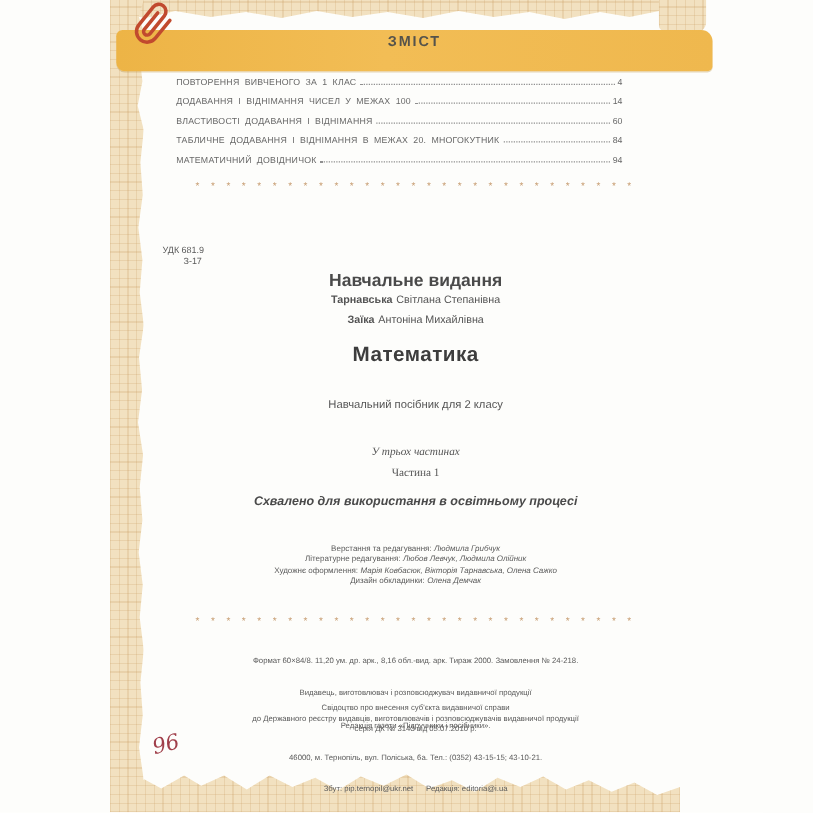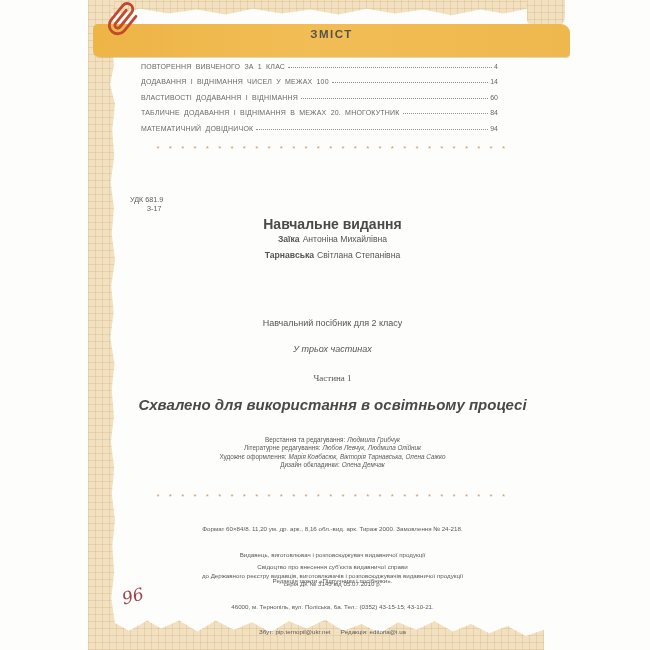--- a/index.html
+++ b/index.html
@@ -54,23 +54,23 @@
   
   .udk{position:absolute;left:130px;top:195px;font-size:7.2px;line-height:9px;color:#5a5a5a;}
   .udk-line2{padding-left:15px;text-align:center;}
   
   .center{position:absolute;left:115px;width:435px;text-align:center;}
   .edition{top:216px;font-size:14px;font-weight:bold;color:#4a4a4a;}
   .authors{top:232px;font-size:8.6px;line-height:15.5px;color:#555;}
   .surname{font-weight:bold;margin-right:3px;}
   .book-title{top:275px;font-size:16.5px;font-weight:bold;letter-spacing:.4px;color:#3d3d3d;}
   .subtitle{top:316px;font-size:9px;line-height:14.5px;color:#555;}
-  .parts-note{top:344px;font-size:9px;font-style:italic;color:#555;}
+  .parts-note{top:356px;font-size:9px;font-style:italic;color:#555;font-family:Liberation Serif, serif;}
   .part-no{top:373px;font-size:9px;color:#555;font-family:Liberation Serif, serif;}
-  .approval{top:396px;font-size:15px;font-weight:bold;font-style:italic;color:#4a4a4a;}
+  .approval{top:396px;font-size:10px;font-weight:bold;font-style:italic;color:#4a4a4a;}
   .credits{top:436px;font-size:6.4px;line-height:8.3px;color:#5a5a5a;}
   .credit-names{font-style:italic;margin-left:2px;}
   .colophon{top:508px;font-size:6.2px;line-height:8.6px;color:#5a5a5a;white-space:pre-wrap;}
   .certificate{top:563px;font-size:6.2px;line-height:8.6px;color:#5a5a5a;}
   
   .handwritten{
     position:absolute;left:122px;top:586px;
     font-family:"DejaVu Serif",serif;font-style:italic;
     font-size:17px;color:#a03f4a;transform:rotate(-14deg);
   }
@@ -127,27 +127,28 @@
 
   <div class="udk">
     <div>УДК 681.9</div>
     <div class="udk-line2">З-17</div>
   </div>
 
   <div class="center edition">Навчальне видання</div>
 
   <div class="center authors">
     <div>
-      <span class="surname">Заїка</span><span>Антоніна Михайлівна</span>
+      <span class="surname">Тарнавська</span><span>Світлана Степанівна</span>
     </div>
     <div>
-      <span class="surname">Тарнавська</span><span>Світлана Степанівна</span>
+      <span class="surname">Заїка</span><span>Антоніна Михайлівна</span>
     </div>
   </div>
 
+  <div class="center book-title">Математика</div>
 
   <div class="center subtitle">
     <div>Навчальний посібник для 2 класу</div>
   </div>
 
   <div class="center parts-note">У трьох частинах</div>
   <div class="center part-no">Частина 1</div>
   <div class="center approval">Схвалено для використання в освітньому процесі</div>
 
   <div class="center credits">

